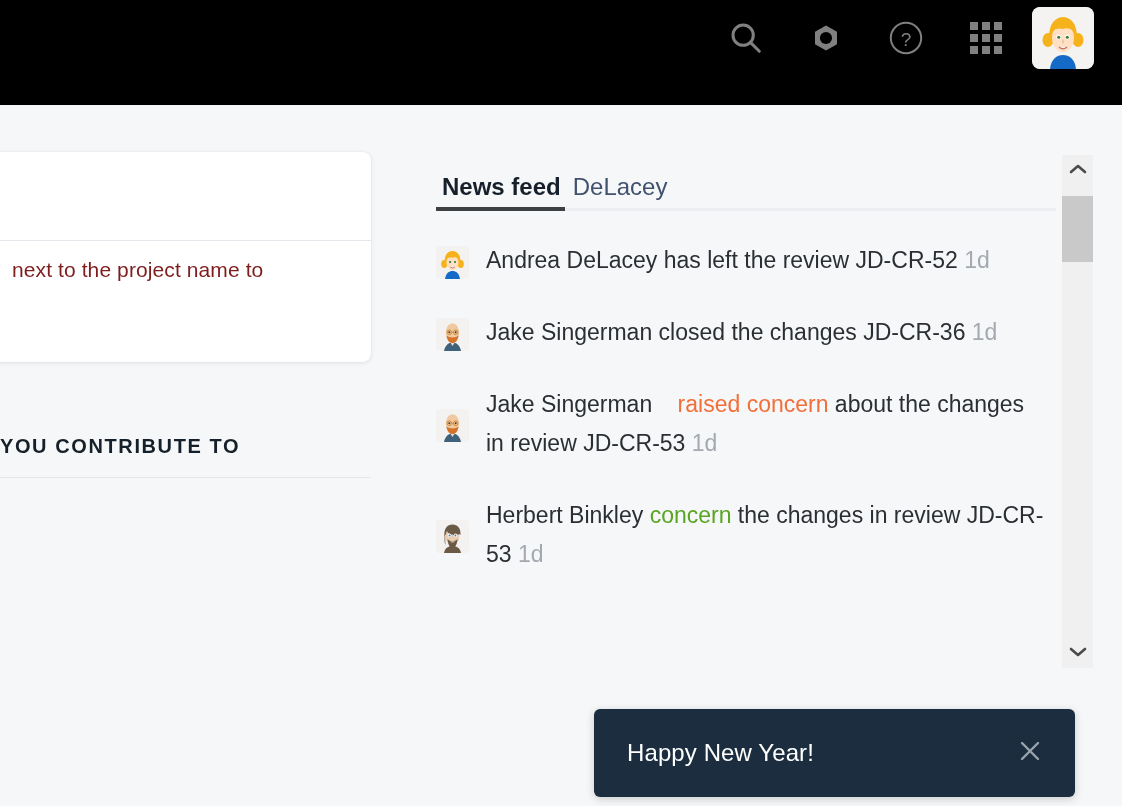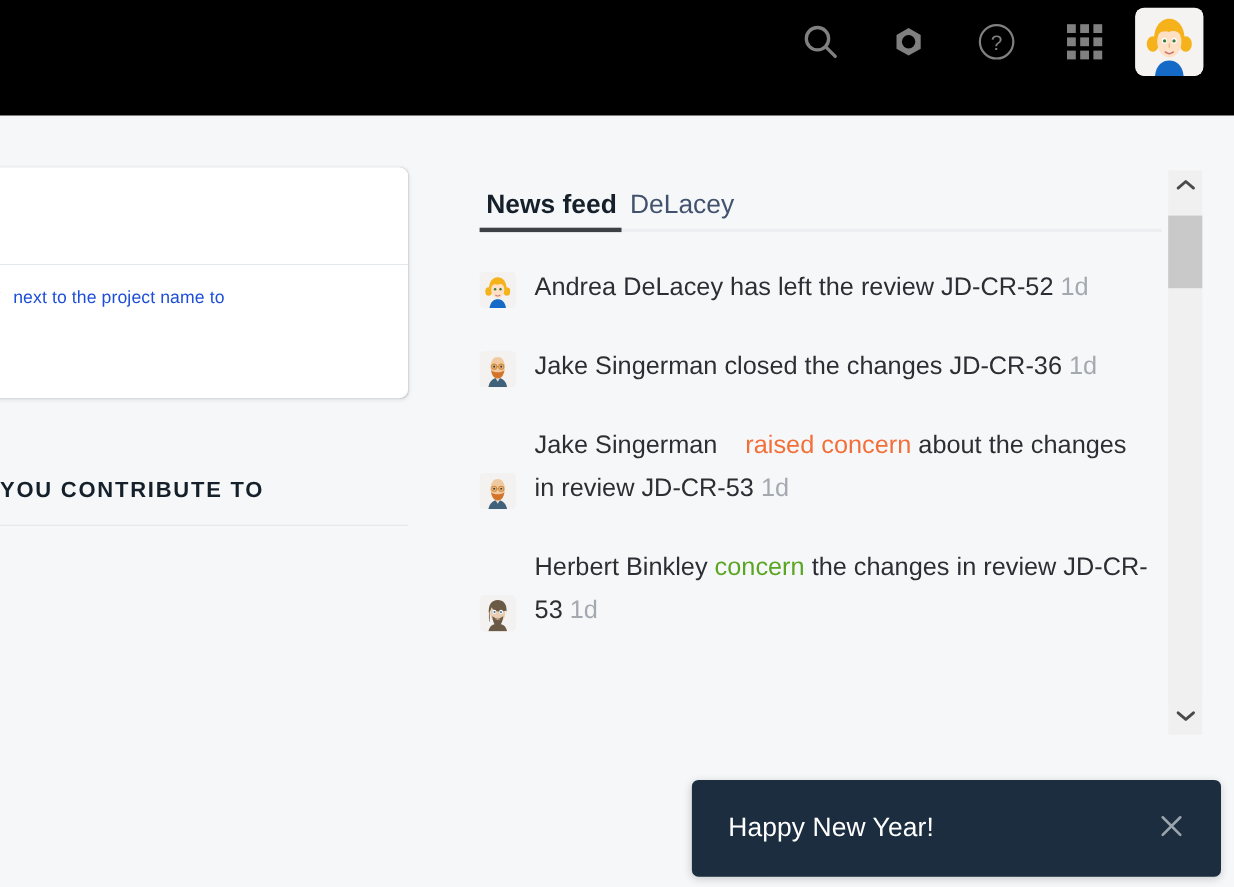--- a/index.html
+++ b/index.html
@@ -61,22 +61,22 @@
     width: 431px; height: 1px; background: #e3e6ea;
   }
   .promo-body {
     position: absolute; left: 0px; top: 105px;
     width: 431px;
     display: flex; align-items: center; gap: 10px;
     padding-left: 42px;
   }
   .star-icon { flex: 0 0 auto; margin-left: -2px; }
   .promo-text {
-    font-size: 16px;
-    color: #1d4ed8;
+    font-size: 21px;
+    color: #7f1d1d;
     white-space: nowrap;
     letter-spacing: 0.1px;
   }
 
   .section-heading {
     position: absolute;
     left: -62px; top: 330px;
     width: 433px;
   }
   .section-heading .title {
@@ -126,21 +126,21 @@
   }
   .tabs-underline {
     position: absolute; left: 0; bottom: 0;
     width: 129px; height: 4px;
     background: #3d4144;
   }
 
   .feed { margin-top: 30px; }
   .feed-item {
     display: flex;
-    align-items: flex-end;
+    align-items: center;
     gap: 17px;
     margin-bottom: 33px;
   }
   .feed-avatar {
     flex: 0 0 auto;
     width: 33px; height: 33px;
     border-radius: 4px;
     background: #f2f2f0;
     overflow: hidden;
     margin-top: 3px;
@@ -179,21 +179,21 @@
   .sb-thumb {
     position: absolute; left: 0; top: 41px;
     width: 31px; height: 66px;
     background: #c9c9c9;
     cursor: pointer;
   }
 
   
   .toast {
     position: absolute;
-    left: 629px; top: 709px;
+    left: 594px; top: 709px;
     width: 481px; height: 88px;
     background: #1b2d3e;
     border-radius: 6px;
     box-shadow: 0 2px 8px rgba(0,0,0,0.18);
     display: flex; align-items: center;
     padding: 0 28px 0 33px;
   }
   .toast-msg {
     flex: 1 1 auto;
     color: #ffffff;

